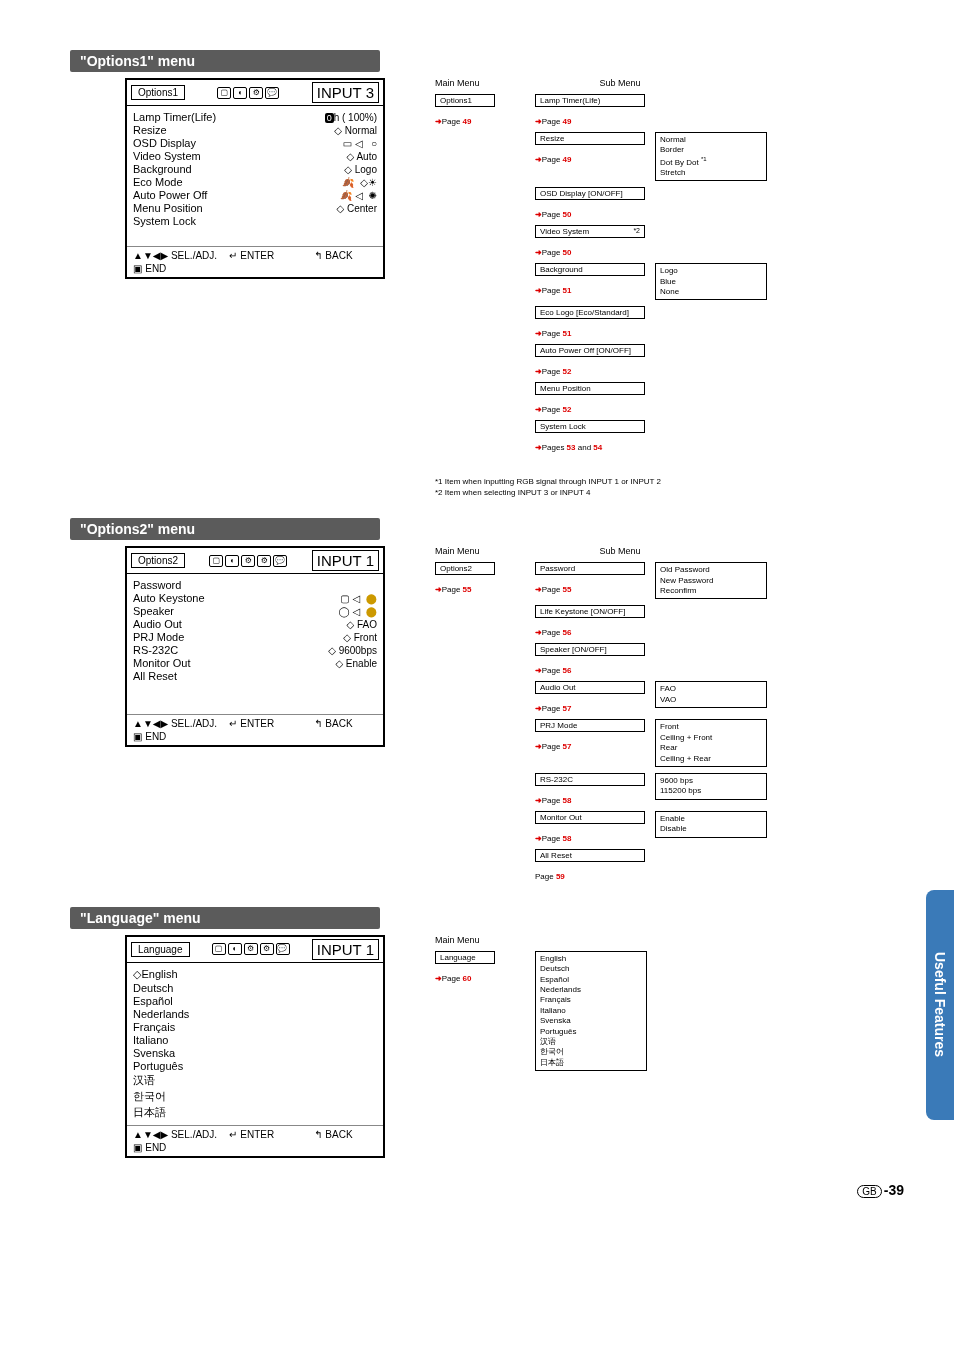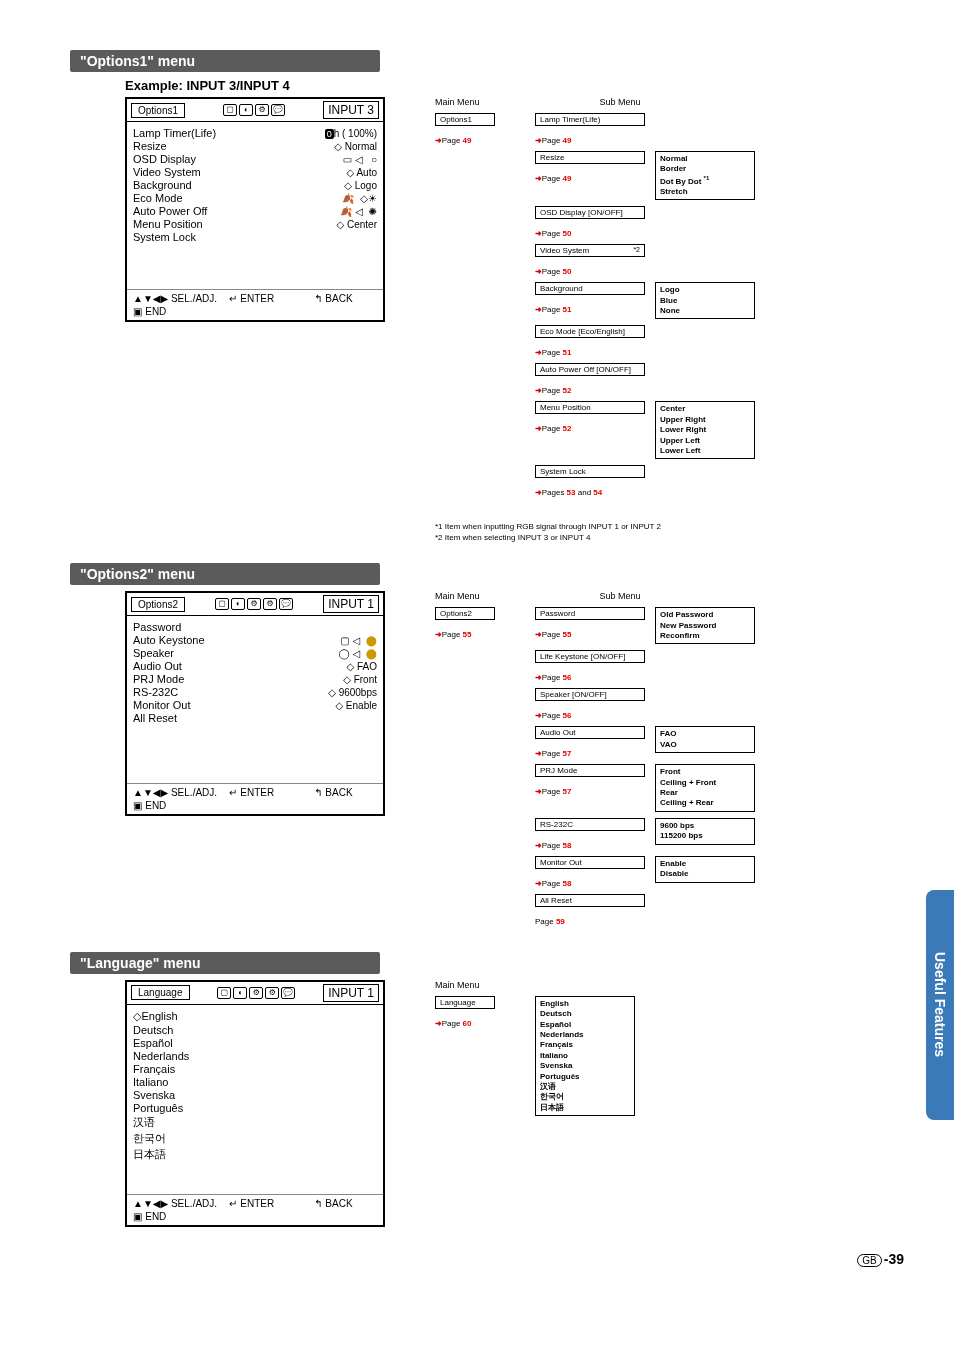--- a/index.html
+++ b/index.html
@@ -4,57 +4,56 @@
 <style>
   * { box-sizing: border-box; margin: 0; padding: 0; }
   body { font-family: Arial, Helvetica, sans-serif; font-size: 10px; background: #fff; width: 954px; position: relative; }
   .page { padding: 50px 60px 40px 70px; }
   .section-bar { background: #5b5b5b; color: #fff; font-weight: bold; font-size: 14px; padding: 3px 10px; width: 310px; margin-bottom: 6px; border-radius: 2px; }
   .example-label { font-weight: bold; font-size: 13px; margin-left: 55px; margin-bottom: 4px; }
   .row { display: flex; align-items: flex-start; gap: 50px; margin-bottom: 20px; }
   .osd-box { border: 2px solid #000; width: 260px; font-family: "Arial", sans-serif; font-size: 11px; background: #fff; margin-left: 55px; }
   .osd-header { display: flex; justify-content: space-between; align-items: center; padding: 2px 4px; border-bottom: 1px solid #000; }
   .osd-title { border: 1px solid #000; padding: 1px 6px; font-size: 10px; }
-  .osd-input { border: 1px solid #000; padding: 1px 4px; font-size: 12px; }
+  .osd-input { border: 1px solid #000; padding: 1px 4px; font-size: 15px; }
   .osd-icons { display: flex; gap: 2px; }
   .osd-icons span { display:inline-block; width:14px; height:12px; border:1px solid #000; border-radius:2px; font-size:8px; line-height:10px; text-align:center; }
   .osd-body { padding: 4px 6px; min-height: 140px; }
   .osd-line { display: flex; justify-content: space-between; align-items: center; margin: 1px 0; font-size: 11px; }
   .osd-left { white-space: nowrap; }
   .osd-right { white-space: nowrap; font-size: 10px; }
-  .osd-footer { border-top: 1px solid #888; padding: 3px 6px; display: flex; flex-wrap: wrap; gap: 2px 12px; font-size: 10px; margin-top: 27px; }
+  .osd-footer { border-top: 1px solid #888; padding: 3px 6px; display: flex; flex-wrap: wrap; gap: 2px 12px; font-size: 10px; }
   .tree { font-size: 8px; }
   .tree-headers { display: flex; gap: 120px; font-weight: normal; font-size: 9px; margin-bottom: 6px; }
   .tree-col-main { width: 80px; }
   .tree-main { display: flex; align-items: flex-start; }
   .main-box { border: 1px solid #000; padding: 1px 4px; width: 60px; font-size: 8px; }
   .page-ref { font-size: 8px; margin-top: 10px; }
   .page-ref .num { color: #d00; font-weight: bold; }
   .arrow { color: #d00; font-weight: bold; }
   .mid-items { margin-left: 20px; }
   .mid-block { margin-bottom: 6px; display: flex; align-items: flex-start; }
   .mid-box { border: 1px solid #000; padding: 1px 4px; width: 110px; font-size: 8px; }
   .mid-left { width: 120px; }
-  .sub-box { border: 1px solid #000; padding: 2px 4px; width: 100px; font-size: 8px; line-height: 1.3; font-weight: bold; }
+  .sub-box { border: 1px solid #000; padding: 2px 4px; width: 112px; font-size: 8px; line-height: 1.3; }
   .sub-box div { white-space: nowrap; }
   .footnotes { font-size: 8px; margin-top: 19px; line-height: 1.3; }
   .side-tab { position: absolute; right: 0; top: 890px; width: 28px; height: 230px; background: #3a7ab8; color: #fff; font-weight: bold; font-size: 14px; display:flex; align-items:center; justify-content:center; writing-mode: vertical-rl; border-top-left-radius: 8px; border-bottom-left-radius: 8px; }
   .page-num { position: absolute; right: 50px; bottom: 20px; font-size: 14px; font-weight: bold; }
   .page-num .gb { border: 1px solid #000; border-radius: 8px; padding: 0 4px; font-size: 10px; font-weight: normal; margin-right: 2px; }
   .bar-black { display:inline-block; background:#000; color:#fff; padding:0 2px; font-size:9px; border-radius:2px;}
   .sup { font-size: 6px; vertical-align: super; }
   .small-note { font-size: 7px; }
 </style>
 </head>
 <body>
 
 <div class="page">
 
   <div class="section-bar">"Options1" menu</div>
-  <div class="example-label">Example: INPUT 3/INPUT 4</div>
   <div class="row">
     <div class="osd-box">
       <div class="osd-header">
         <span class="osd-title">Options1</span>
         <span class="osd-icons">
             <span>▢</span>
             <span>◐</span>
             <span>⚙</span>
             <span>💬</span>
           </span>
@@ -152,41 +151,34 @@
                 <div class="page-ref"><span class="arrow">➜</span>Page <span class="num">51</span></div>
               </div>
               <div class="sub-box">
                 <div>Logo</div>
                 <div>Blue</div>
                 <div>None</div>
               </div>
             </div>
             <div class="mid-block">
               <div class="mid-left">
-                <div class="mid-box">Eco Mode [Eco/English]</div>
+                <div class="mid-box">Eco Logo [Eco/Standard]</div>
                 <div class="page-ref"><span class="arrow">➜</span>Page <span class="num">51</span></div>
               </div>
             </div>
             <div class="mid-block">
               <div class="mid-left">
                 <div class="mid-box">Auto Power Off [ON/OFF]</div>
                 <div class="page-ref"><span class="arrow">➜</span>Page <span class="num">52</span></div>
               </div>
             </div>
             <div class="mid-block">
               <div class="mid-left">
                 <div class="mid-box">Menu Position</div>
                 <div class="page-ref"><span class="arrow">➜</span>Page <span class="num">52</span></div>
-              </div>
-              <div class="sub-box">
-                <div>Center</div>
-                <div>Upper Right</div>
-                <div>Lower Right</div>
-                <div>Upper Left</div>
-                <div>Lower Left</div>
               </div>
             </div>
             <div class="mid-block">
               <div class="mid-left">
                 <div class="mid-box">System Lock</div>
                 <div class="page-ref"><span class="arrow">➜</span>Pages <span class="num">53</span> and <span class="num">54</span></div>
               </div>
             </div>
           </div>
       </div>

